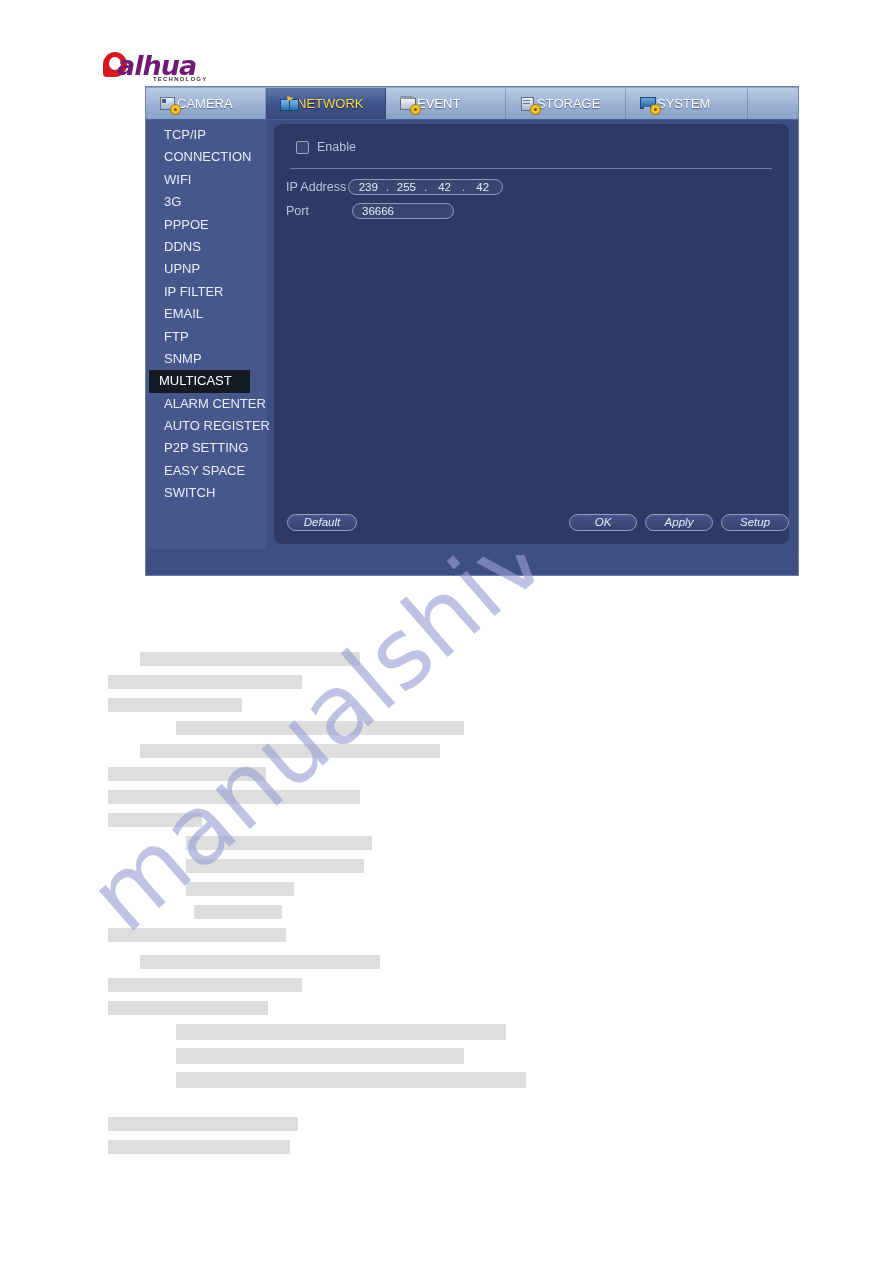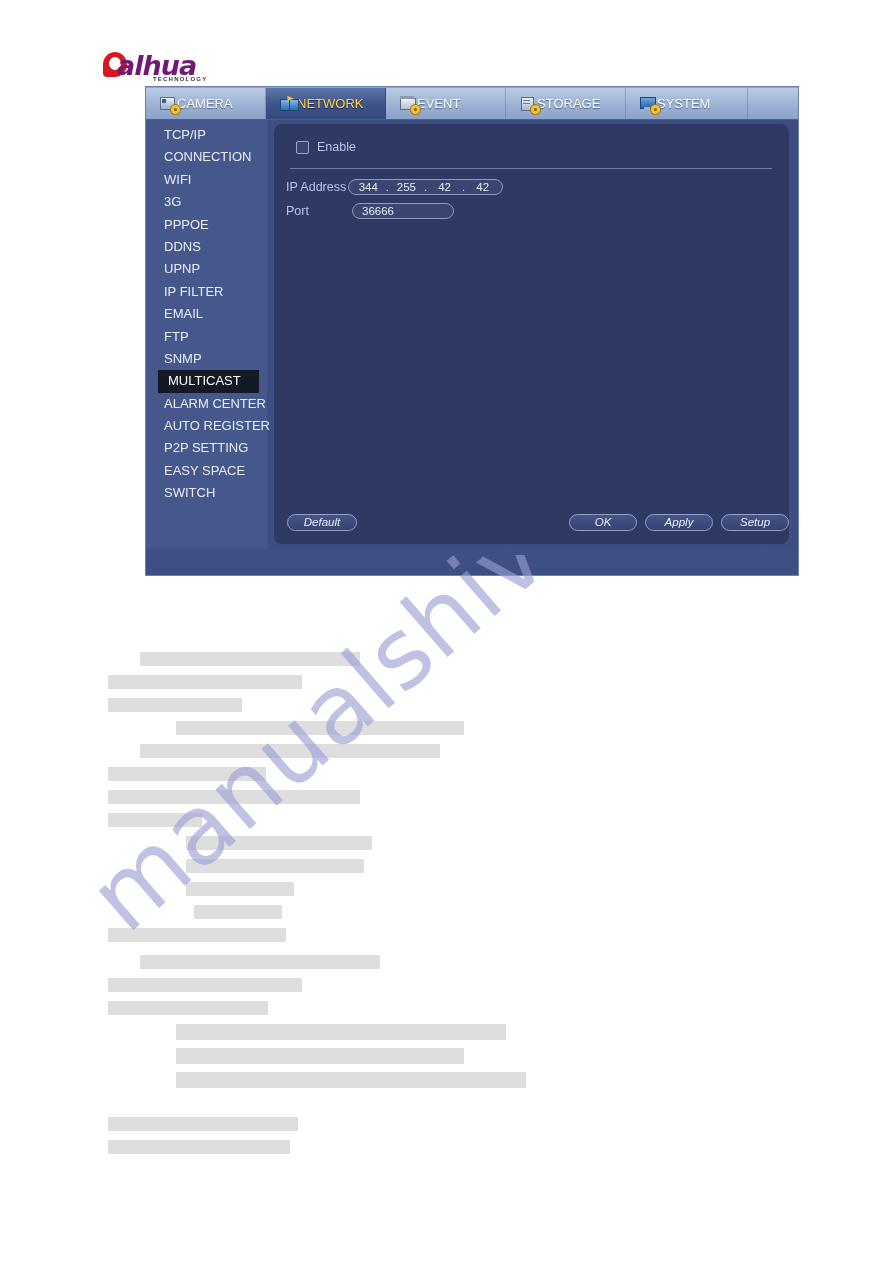--- a/index.html
+++ b/index.html
@@ -208,21 +208,21 @@
     padding-left: 18px;
     color: #e7ecf6;
     font-size: 13px;
     white-space: nowrap;
     box-sizing: border-box;
   }
   .side-item.active {
     background: #141a24;
     color: #ffffff;
     width: 101px;
-    margin-left: 12px;
+    margin-left: 3px;
     padding-left: 10px;
   }
 
   .panel {
     position: absolute;
     left: 128px;
     top: 4px;
     width: 515px;
     height: 420px;
     background: #2e3a63;
@@ -451,21 +451,21 @@
       <div class="row-enable">
         <span class="checkbox"></span>
         <span class="lbl">Enable</span>
       </div>
 
       <div class="divider"></div>
 
       <div class="field-row ip">
         <span class="field-label">IP Address</span>
         <span class="input ip">
-          <span class="seg">344</span>
+          <span class="seg">239</span>
           <span class="dot">.</span>
           <span class="seg">255</span>
           <span class="dot">.</span>
           <span class="seg">42</span>
           <span class="dot">.</span>
           <span class="seg">42</span>
         </span>
       </div>
 
       <div class="field-row port">

